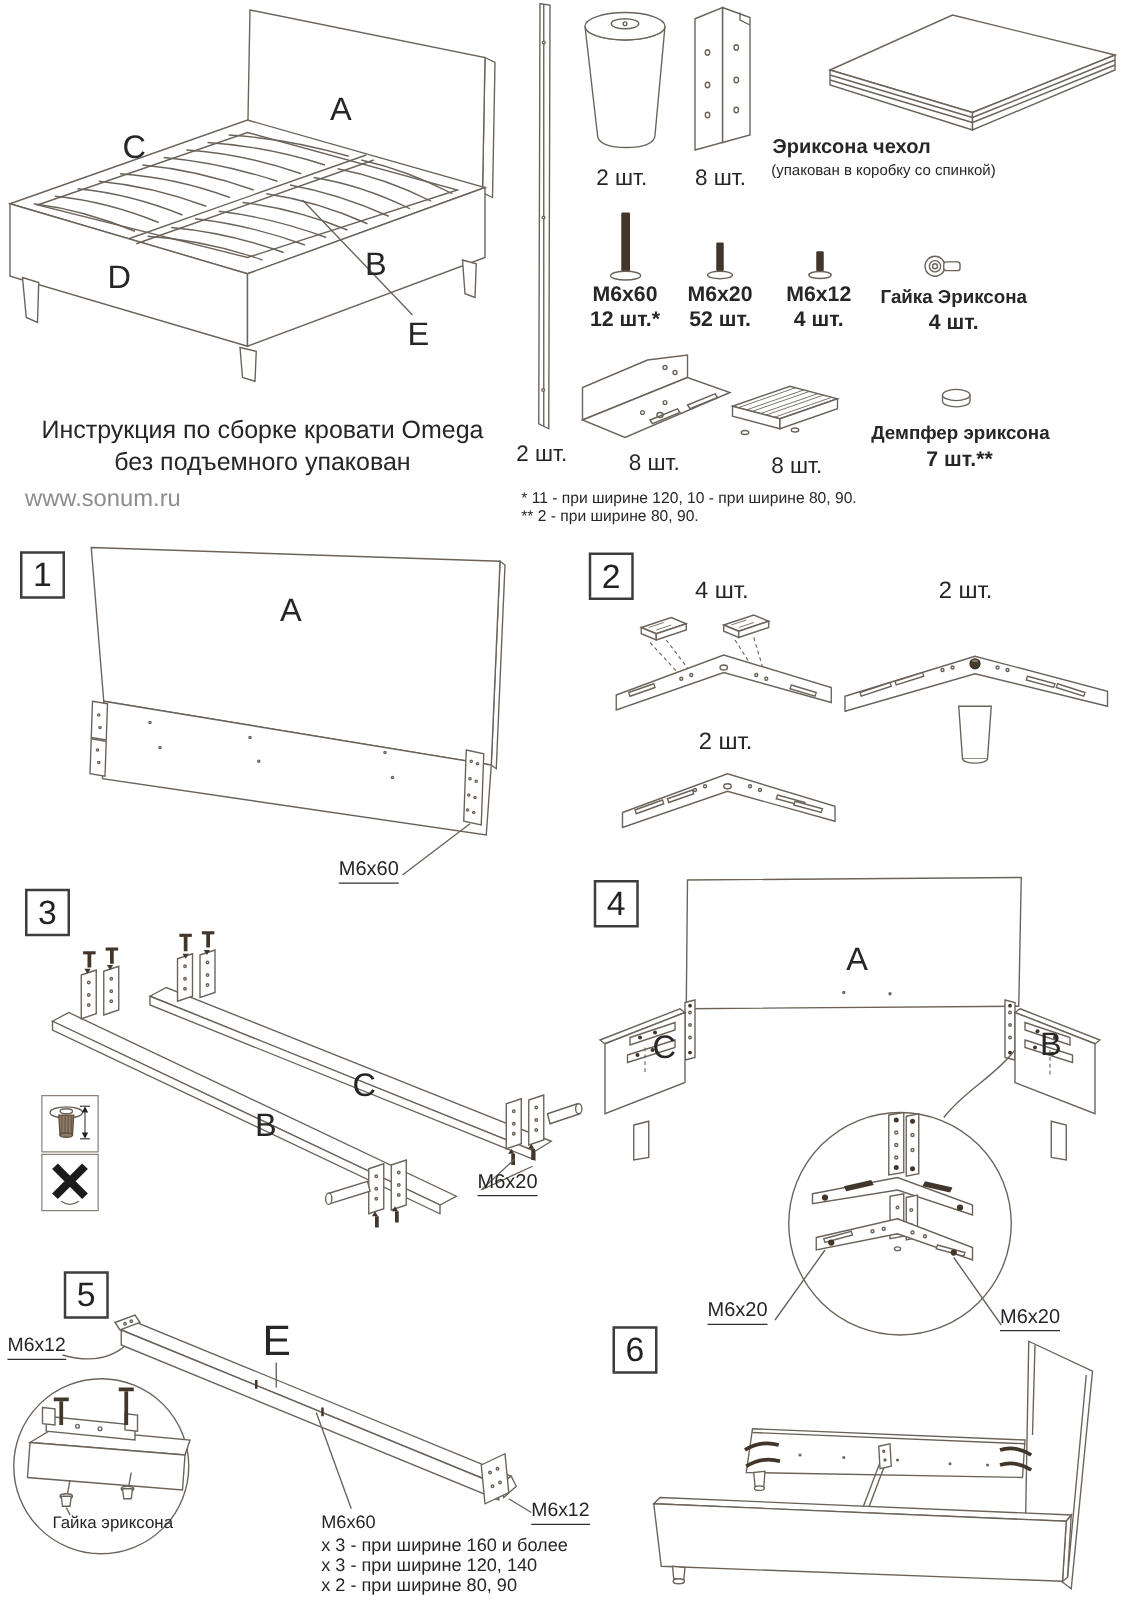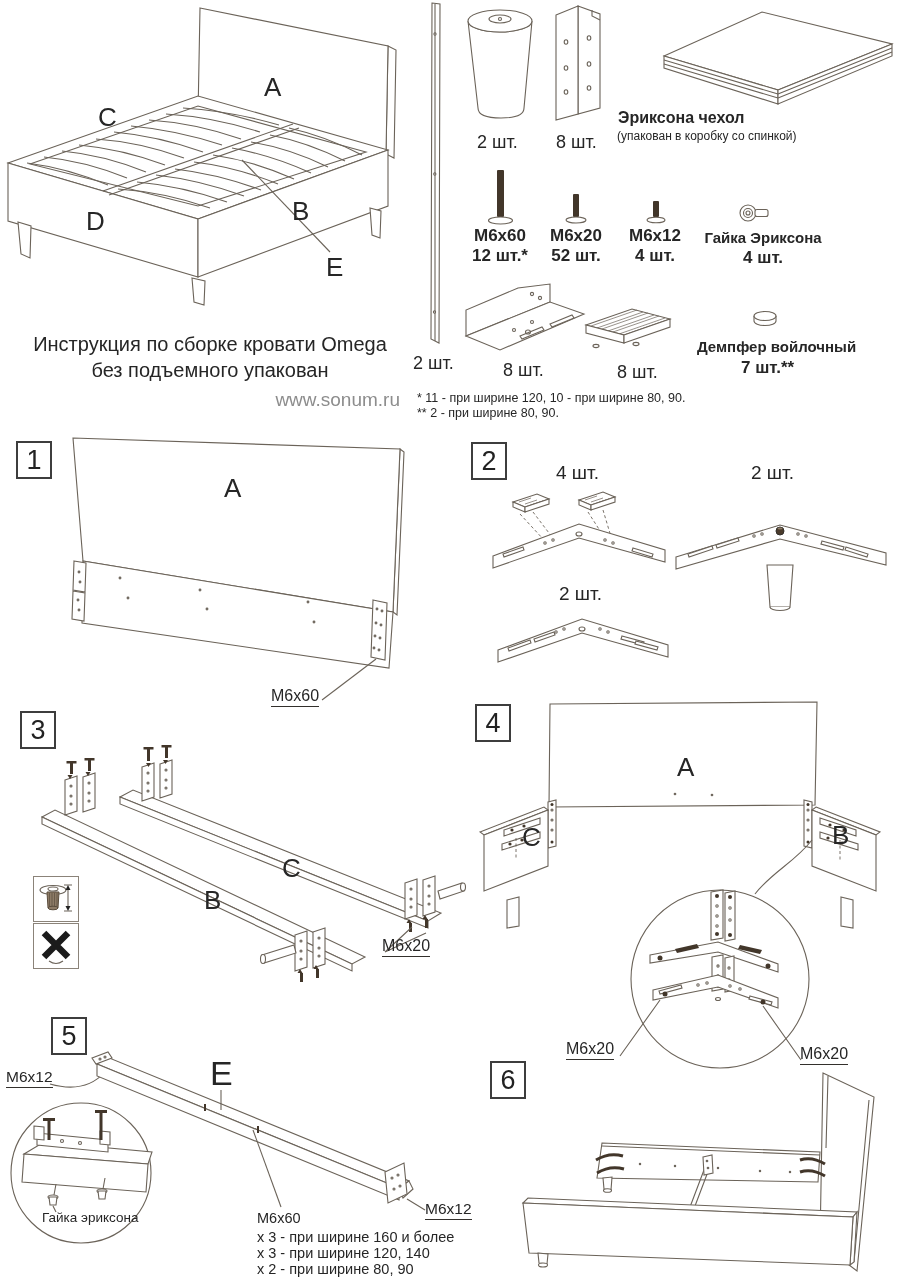--- a/index.html
+++ b/index.html
@@ -7,21 +7,21 @@
         font-family:"Liberation Sans",sans-serif;color:#262626;}
   svg{position:absolute;overflow:visible;}
   .ln{stroke:#6b6359;stroke-width:1.1;fill:none;}
   .fw{stroke:#6b6359;stroke-width:1.1;fill:#fff;}
   .dk{fill:#42362a;stroke:none;}
   .dsh{stroke:#6b6359;stroke-width:0.9;fill:none;stroke-dasharray:3 2.5;}
   .thin{stroke:#6b6359;stroke-width:0.7;fill:none;}
   .hw{stroke:#42362a;stroke-width:3;fill:none;}
   .lbl{position:absolute;white-space:nowrap;color:#262626;}
   .t20{font-size:20px;width:380px;text-align:center;}
-  .site{font-size:19px;color:#8d8d8d;width:380px;text-align:right;}
+  .site{font-size:19px;color:#8d8d8d;width:380px;text-align:left;}
   .q{font-size:18px;}
   .q19{font-size:19px;}
   .bn{font-size:17px;font-weight:bold;width:64px;text-align:center;}
   .pl26{font-size:26px;}
   .fs{font-size:16px;border-bottom:1.3px solid #33302c;padding-bottom:1px;}
   .fs15{font-size:15.5px;border-bottom:1.3px solid #33302c;padding-bottom:1px;}
   .fn{font-size:12.5px;font-weight:normal;}
   .note{font-size:14.5px;}
   .cov{font-size:16px;font-weight:bold;}
   .covn{font-size:12px;}
@@ -159,21 +159,21 @@
     <polygon class="fw" points="44,32 90,16 90,24 44,40"></polygon>
     <ellipse class="fw" cx="16" cy="43" rx="3" ry="1.6"></ellipse>
     <ellipse class="fw" cx="56" cy="41" rx="3" ry="1.6"></ellipse>
   </svg>
   <span class="lbl q" style="left:617px;top:362px">8 шт.</span>
 
   <svg style="left:751px;top:308px" width="30" height="22" viewBox="0 0 30 22">
     <path class="fw" d="M3,8 L3,13 A11,4.5 0 0 0 25,13 L25,8"></path>
     <ellipse class="fw" cx="14" cy="8" rx="11" ry="4.5"></ellipse>
   </svg>
-  <span class="lbl" style="left:697px;top:338px;font-size:15px;font-weight:bold">Демпфер войлочный</span>
+  <span class="lbl" style="left:697px;top:338px;font-size:15px;font-weight:bold">Демпфер эриксона</span>
   <span class="lbl" style="left:741px;top:358px;font-size:17px;font-weight:bold">7 шт.**</span>
 
   <span class="lbl fn" style="left:417px;top:391px">* 11 - при ширине 120, 10 - при ширине 80, 90.</span>
   <span class="lbl fn" style="left:417px;top:406px">** 2 - при ширине 80, 90.</span>
 
   <div class="numbox" style="left:16px;top:441px">
     <span>1</span>
   </div>
   <svg style="left:60px;top:432px" width="350" height="278" viewBox="0 0 350 278">
     <polygon class="fw" points="340,17 344,20 337,183 333,180"></polygon>

